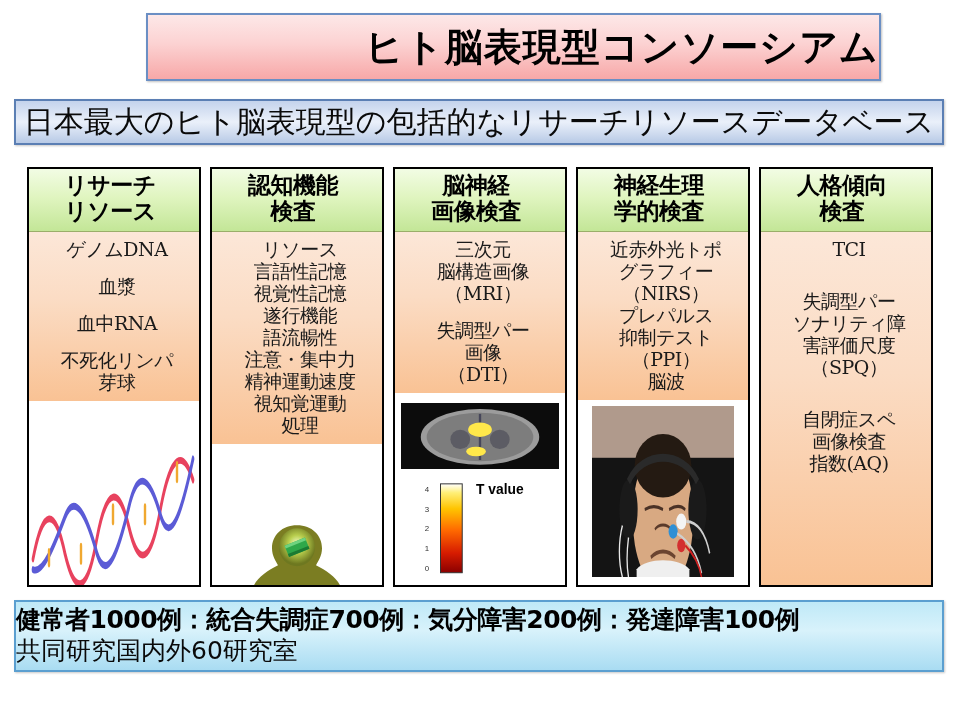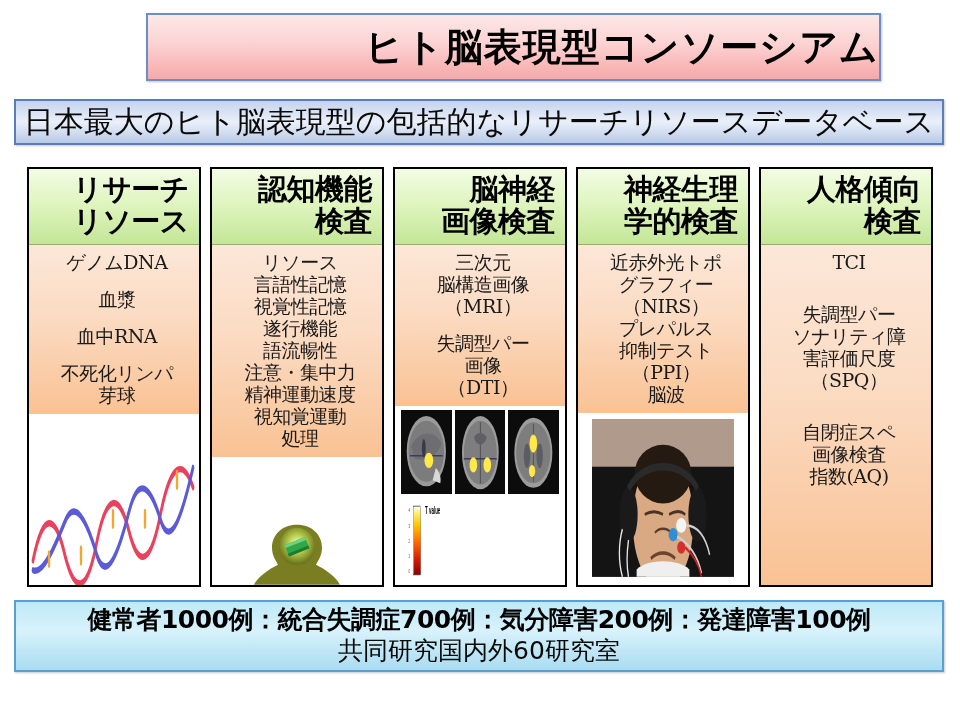--- a/index.html
+++ b/index.html
@@ -79,24 +79,24 @@
     box-sizing: border-box;
     border: 2px solid #000000;
     background: #ffffff;
     display: flex;
     flex-direction: column;
     overflow: hidden;
   }
   .col-header {
     background: linear-gradient(to bottom, #f2fce4 0%, #e0f5c0 45%, #c3e697 100%);
     border-bottom: 1px solid #9aae6a;
-    text-align: right;
+    text-align: center;
     padding: 4px 10px 6px 2px;
     font-family: "DejaVu Sans", "Liberation Sans", sans-serif;
-    font-size: 29px;
+    font-size: 23px;
     font-weight: bold;
     color: #000;
     line-height: 1.12;
     letter-spacing: -0.5px;
   }
   .col-body {
     background: linear-gradient(to bottom, #fce7d8 0%, #fbdcc4 40%, #f9c294 100%);
     text-align: center;
     font-family: "DejaVu Serif", "Liberation Serif", serif;
     font-size: 19px;
@@ -120,21 +120,21 @@
   .dna-wrap { position: absolute; inset: 0; }
 
   
   .head-wrap { position: absolute; inset: 0; }
 
   
   .mri-grid {
     position: absolute;
     left: 6px; top: 4px; right: 6px; bottom: 4px;
     display: grid;
-    grid-template-columns: 1fr 1fr 1fr;
+    grid-template-columns: 1fr;
     grid-template-rows: 1fr 1fr;
     gap: 3px;
   }
   .mri-cell { background: #0a0a0a; position: relative; overflow: hidden; }
   .cbar-box { position: relative; background: #ffffff; display: flex; align-items: center; justify-content: center; }
 
   
   .photo-wrap {
     position: absolute;
     left: 14px; top: 6px; right: 14px; bottom: 8px;
@@ -147,21 +147,21 @@
     position: absolute;
     left: 14px;
     top: 600px;
     width: 930px;
     height: 72px;
     box-sizing: border-box;
     border: 2px solid #5b9fd0;
     background: linear-gradient(to bottom, #bfe9f7 0%, #d8f2fb 42%, #a9dcf2 100%);
     display: flex;
     flex-direction: column;
-    align-items: center;
+    align-items: flex-start;
     justify-content: center;
     box-shadow: 1px 1px 2px rgba(0,0,0,0.22);
   }
   .footer-line1 {
     font-family: "DejaVu Sans", "Liberation Sans", sans-serif;
     font-size: 25px;
     font-weight: bold;
     color: #000;
     white-space: nowrap;
     letter-spacing: -0.5px;

